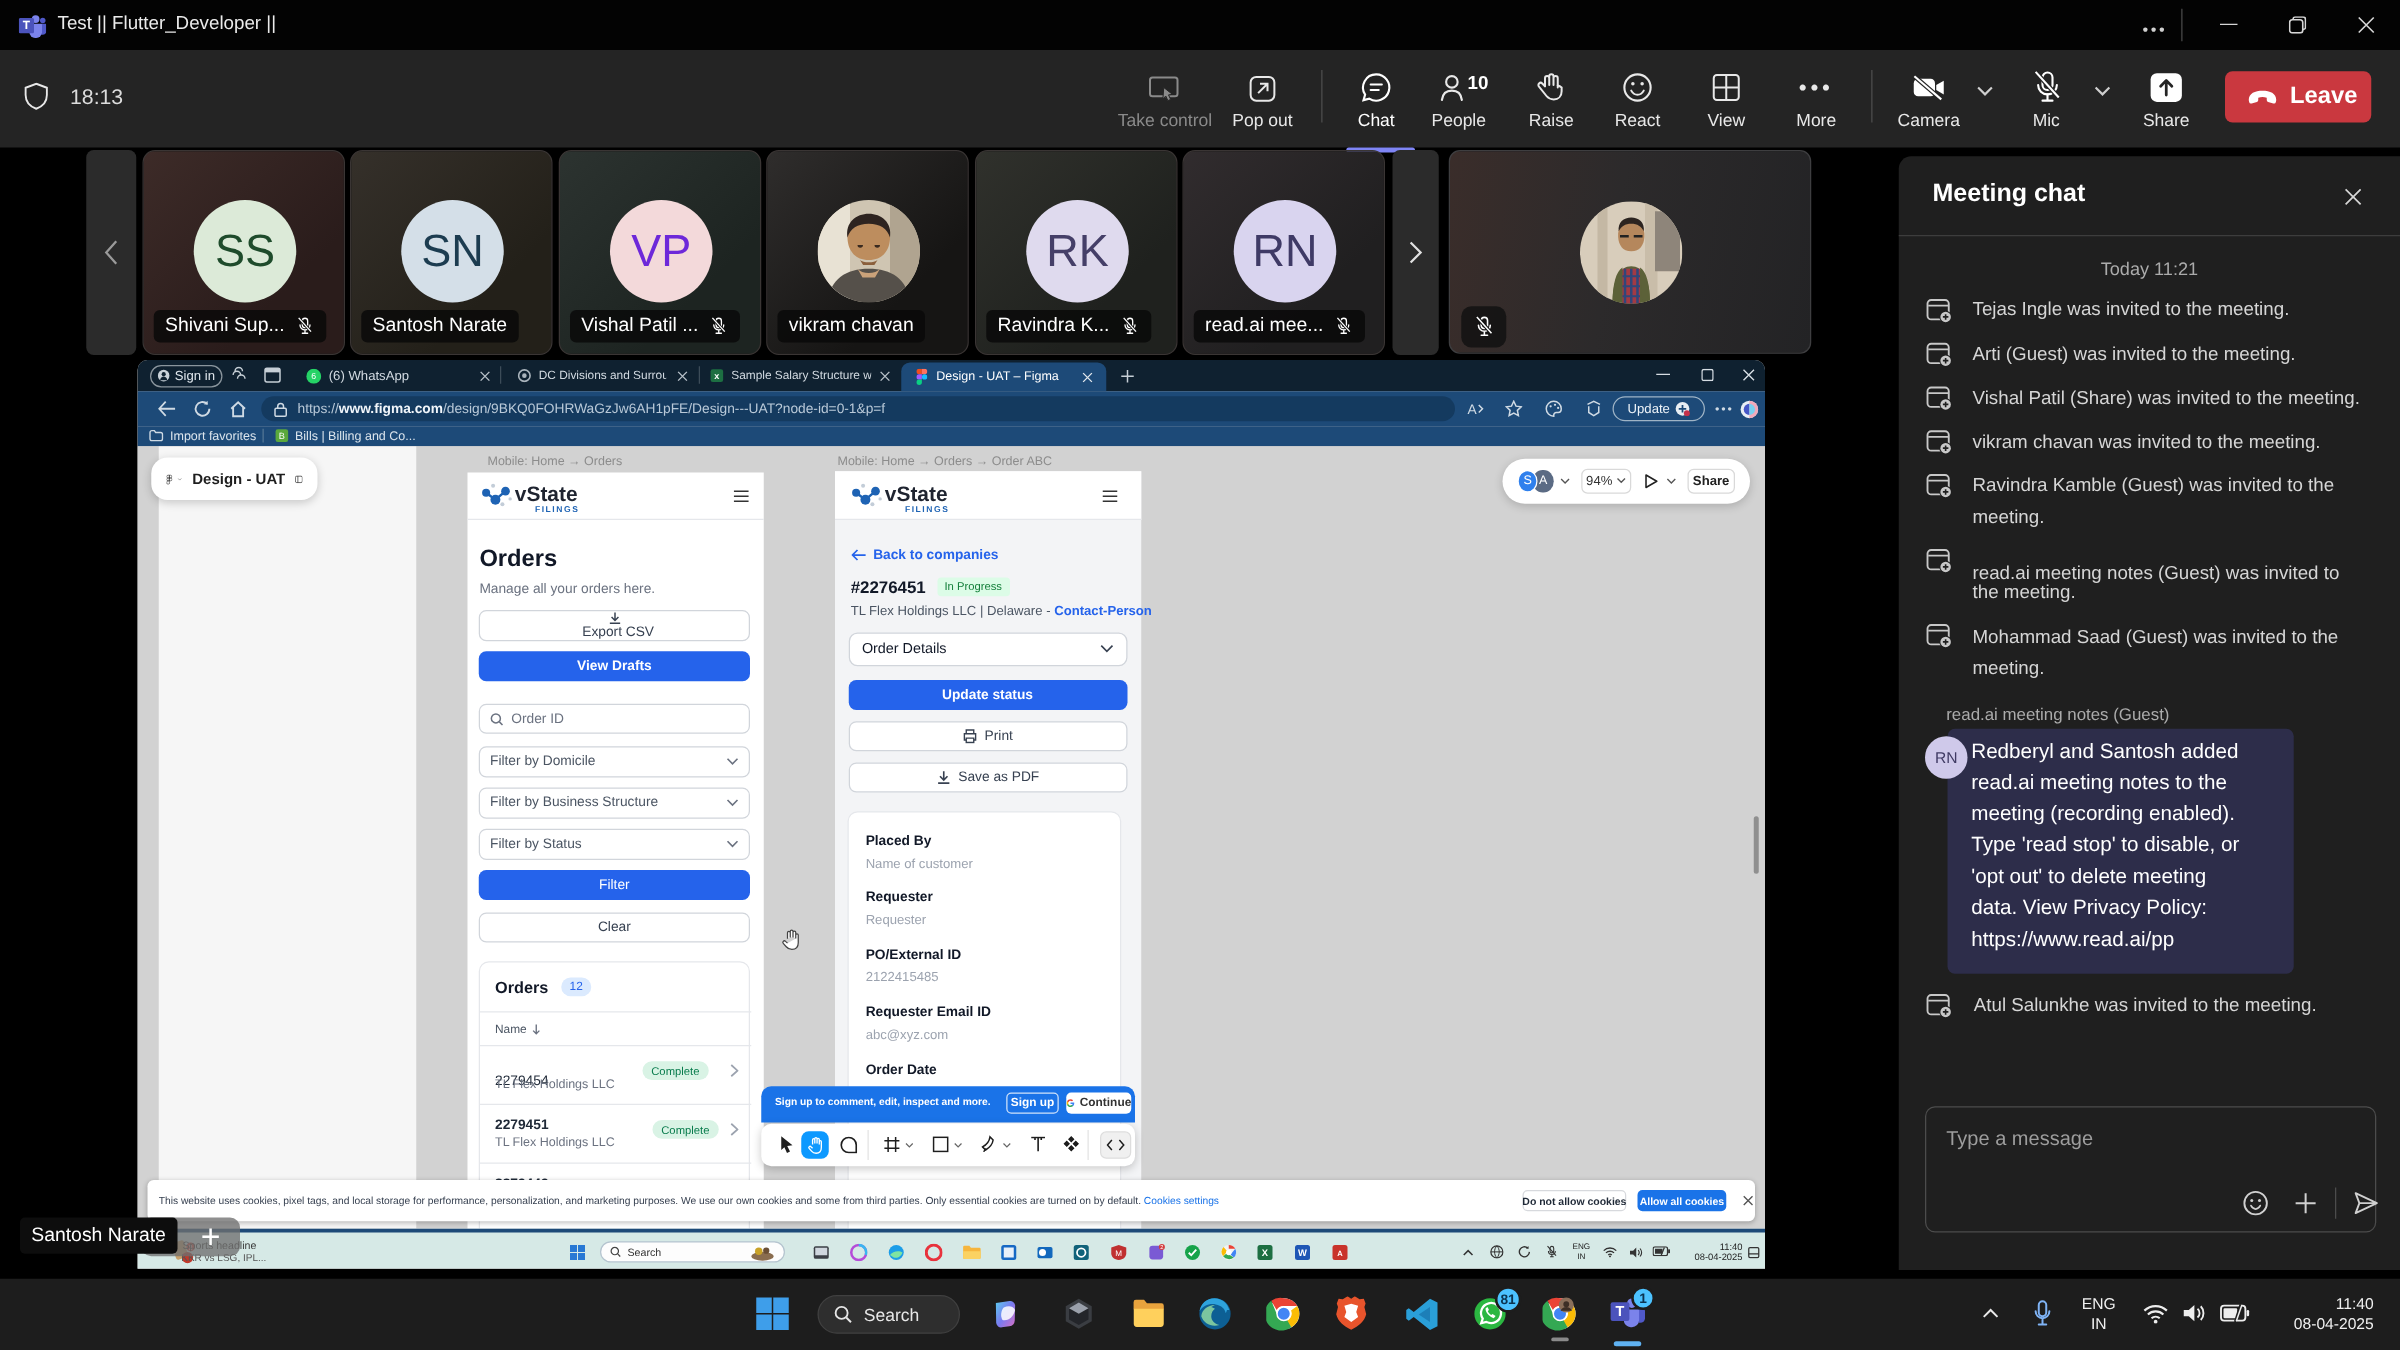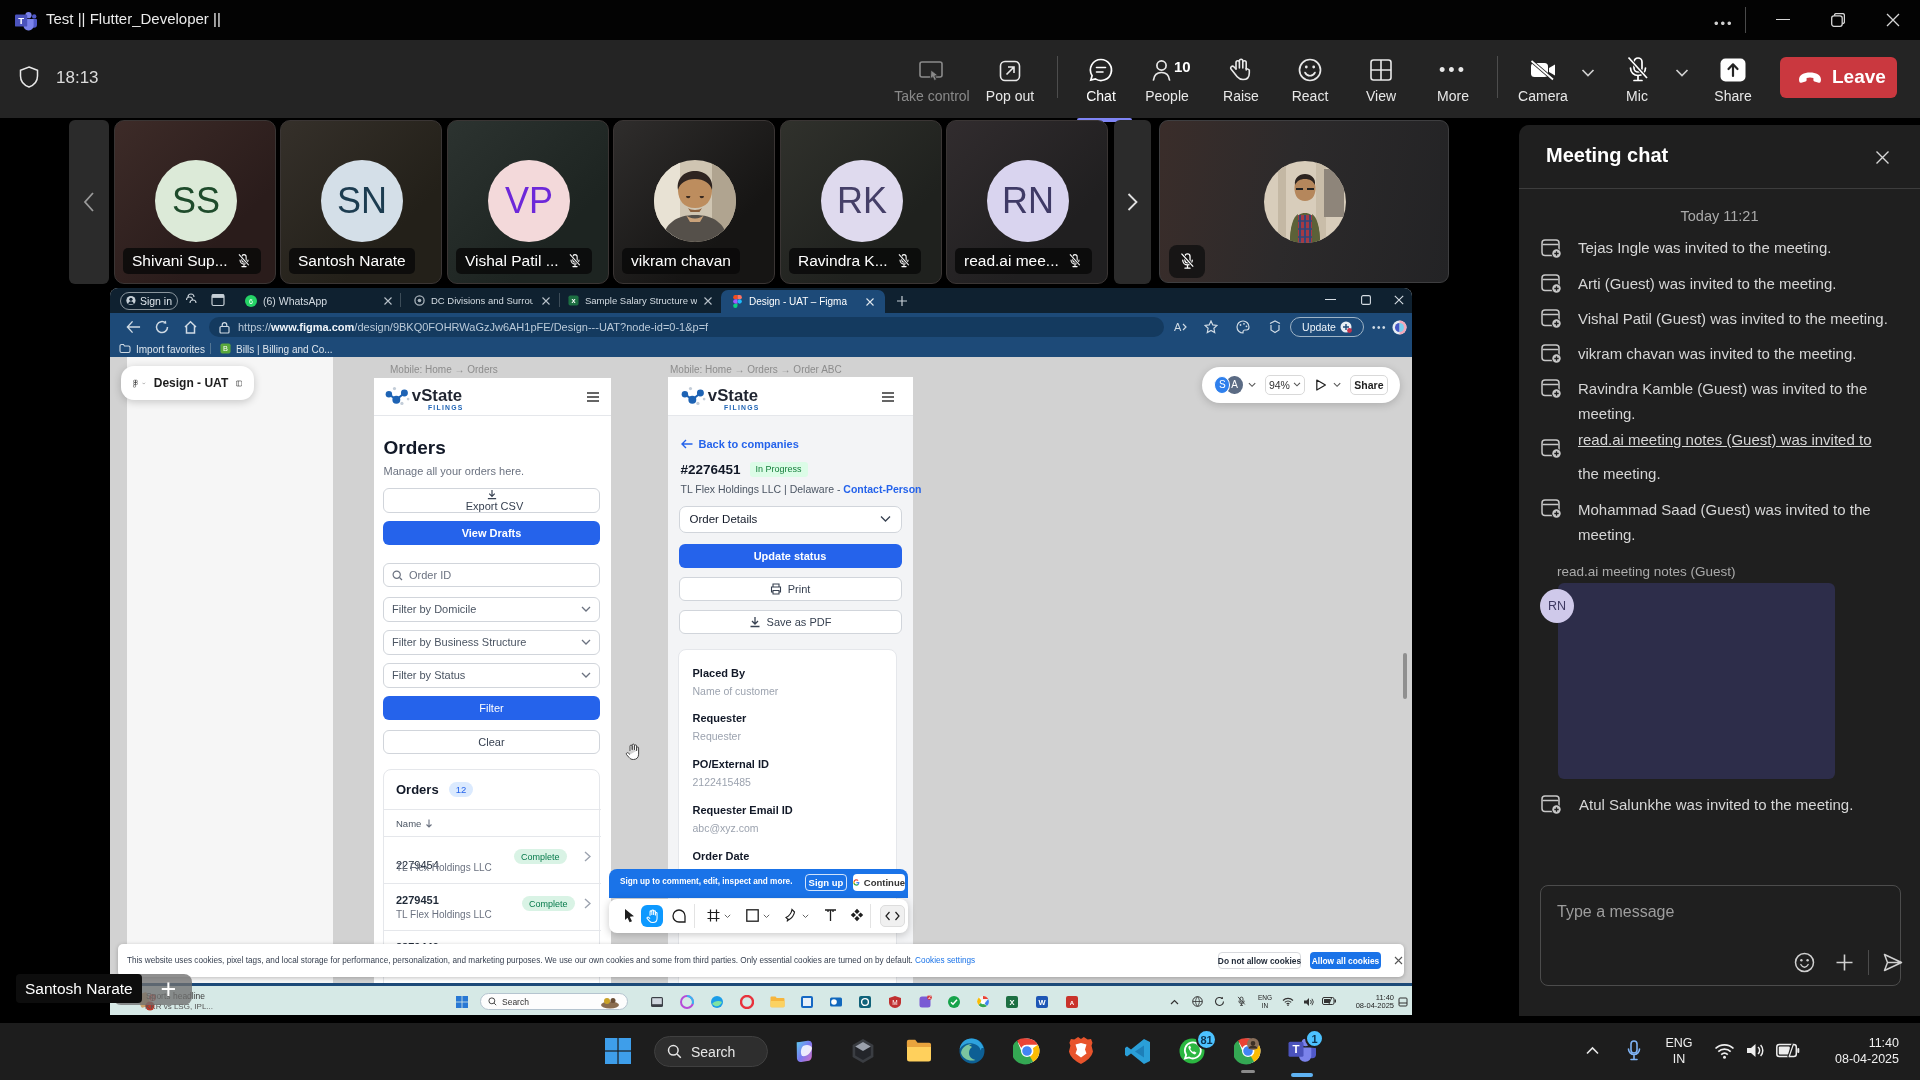--- a/index.html
+++ b/index.html
@@ -840,21 +840,21 @@
       </svg>
     <div class="cmsg" style="top:149.5px;">Arti (Guest) was invited to the meeting.</div>
 
     <svg class="cal" style="top:182px" width="23" height="23" viewBox="0 0 23 23">
         <rect x="2" y="3" width="17" height="15.5" rx="3" fill="none" stroke="#c8c8c8" stroke-width="1.5"></rect>
         <path d="M2.6 7.5 h15.8" stroke="#c8c8c8" stroke-width="1.5"></path>
         <circle cx="16.5" cy="16.5" r="5" fill="#1f1f1f"></circle>
         <circle cx="16.5" cy="16.5" r="4.2" fill="#c8c8c8"></circle>
         <path d="M16.5 14.3 v4.4 M14.3 16.5 h4.4" stroke="#1f1f1f" stroke-width="1.3"></path>
       </svg>
-    <div class="cmsg" style="top:184.5px;">Vishal Patil (Guest) was invited to the meeting.</div>
+    <div class="cmsg" style="top:184.5px;">Vishal Patil (Share) was invited to the meeting.</div>
 
     <svg class="cal" style="top:217px" width="23" height="23" viewBox="0 0 23 23">
         <rect x="2" y="3" width="17" height="15.5" rx="3" fill="none" stroke="#c8c8c8" stroke-width="1.5"></rect>
         <path d="M2.6 7.5 h15.8" stroke="#c8c8c8" stroke-width="1.5"></path>
         <circle cx="16.5" cy="16.5" r="5" fill="#1f1f1f"></circle>
         <circle cx="16.5" cy="16.5" r="4.2" fill="#c8c8c8"></circle>
         <path d="M16.5 14.3 v4.4 M14.3 16.5 h4.4" stroke="#1f1f1f" stroke-width="1.3"></path>
       </svg>
     <div class="cmsg" style="top:219.5px;">vikram chavan was invited to the meeting.</div>
 
@@ -868,35 +868,36 @@
     <div class="cmsg" style="top:254.5px;">Ravindra Kamble (Guest) was invited to the</div>
     <div class="cmsg" style="top:279.5px;">meeting.</div>
 
     <svg class="cal" style="top:312px" width="23" height="23" viewBox="0 0 23 23">
         <rect x="2" y="3" width="17" height="15.5" rx="3" fill="none" stroke="#c8c8c8" stroke-width="1.5"></rect>
         <path d="M2.6 7.5 h15.8" stroke="#c8c8c8" stroke-width="1.5"></path>
         <circle cx="16.5" cy="16.5" r="5" fill="#1f1f1f"></circle>
         <circle cx="16.5" cy="16.5" r="4.2" fill="#c8c8c8"></circle>
         <path d="M16.5 14.3 v4.4 M14.3 16.5 h4.4" stroke="#1f1f1f" stroke-width="1.3"></path>
       </svg>
-    <div class="cmsg" style="top:306px;text-decoration:underline;">read.ai meeting notes (Guest) was invited to</div>
+    <div class="cmsg" style="top:325px;">read.ai meeting notes (Guest) was invited to</div>
     <div class="cmsg" style="top:339.5px;">the meeting.</div>
 
     <svg class="cal" style="top:372px" width="23" height="23" viewBox="0 0 23 23">
         <rect x="2" y="3" width="17" height="15.5" rx="3" fill="none" stroke="#c8c8c8" stroke-width="1.5"></rect>
         <path d="M2.6 7.5 h15.8" stroke="#c8c8c8" stroke-width="1.5"></path>
         <circle cx="16.5" cy="16.5" r="5" fill="#1f1f1f"></circle>
         <circle cx="16.5" cy="16.5" r="4.2" fill="#c8c8c8"></circle>
         <path d="M16.5 14.3 v4.4 M14.3 16.5 h4.4" stroke="#1f1f1f" stroke-width="1.3"></path>
       </svg>
     <div class="cmsg" style="top:375.5px;">Mohammad Saad (Guest) was invited to the</div>
     <div class="cmsg" style="top:400.5px;">meeting.</div>
 
     <div class="abs" style="left:38px;top:439px;font-size:13.5px;color:#ababab;">read.ai meeting notes (Guest)</div>
     <div class="abs" style="left:39px;top:458px;width:277px;height:196px;background:#2d2d4a;border-radius:6px;"></div>
+    <div class="abs" style="left:58px;top:464px;width:260px;font-size:16.5px;color:#fff;line-height:25.1px;">Redberyl and Santosh added<br>read.ai meeting notes to the<br>meeting (recording enabled).<br>Type 'read stop' to disable, or<br>'opt out' to delete meeting<br>data. View Privacy Policy:<br>https://www.read.ai/pp</div>
     <div class="abs flex" style="left:21px;top:464px;width:34px;height:34px;border-radius:50%;background:#cfc9ea;justify-content:center;font-size:12.5px;color:#3f3a63;">RN</div>
 
     <svg class="cal" style="top:668px" width="23" height="23" viewBox="0 0 23 23">
         <rect x="2" y="3" width="17" height="15.5" rx="3" fill="none" stroke="#c8c8c8" stroke-width="1.5"></rect>
         <path d="M2.6 7.5 h15.8" stroke="#c8c8c8" stroke-width="1.5"></path>
         <circle cx="16.5" cy="16.5" r="5" fill="#1f1f1f"></circle>
         <circle cx="16.5" cy="16.5" r="4.2" fill="#c8c8c8"></circle>
         <path d="M16.5 14.3 v4.4 M14.3 16.5 h4.4" stroke="#1f1f1f" stroke-width="1.3"></path>
       </svg>
     <div class="cmsg" style="left:60px;top:670.5px;">Atul Salunkhe was invited to the meeting.</div>

